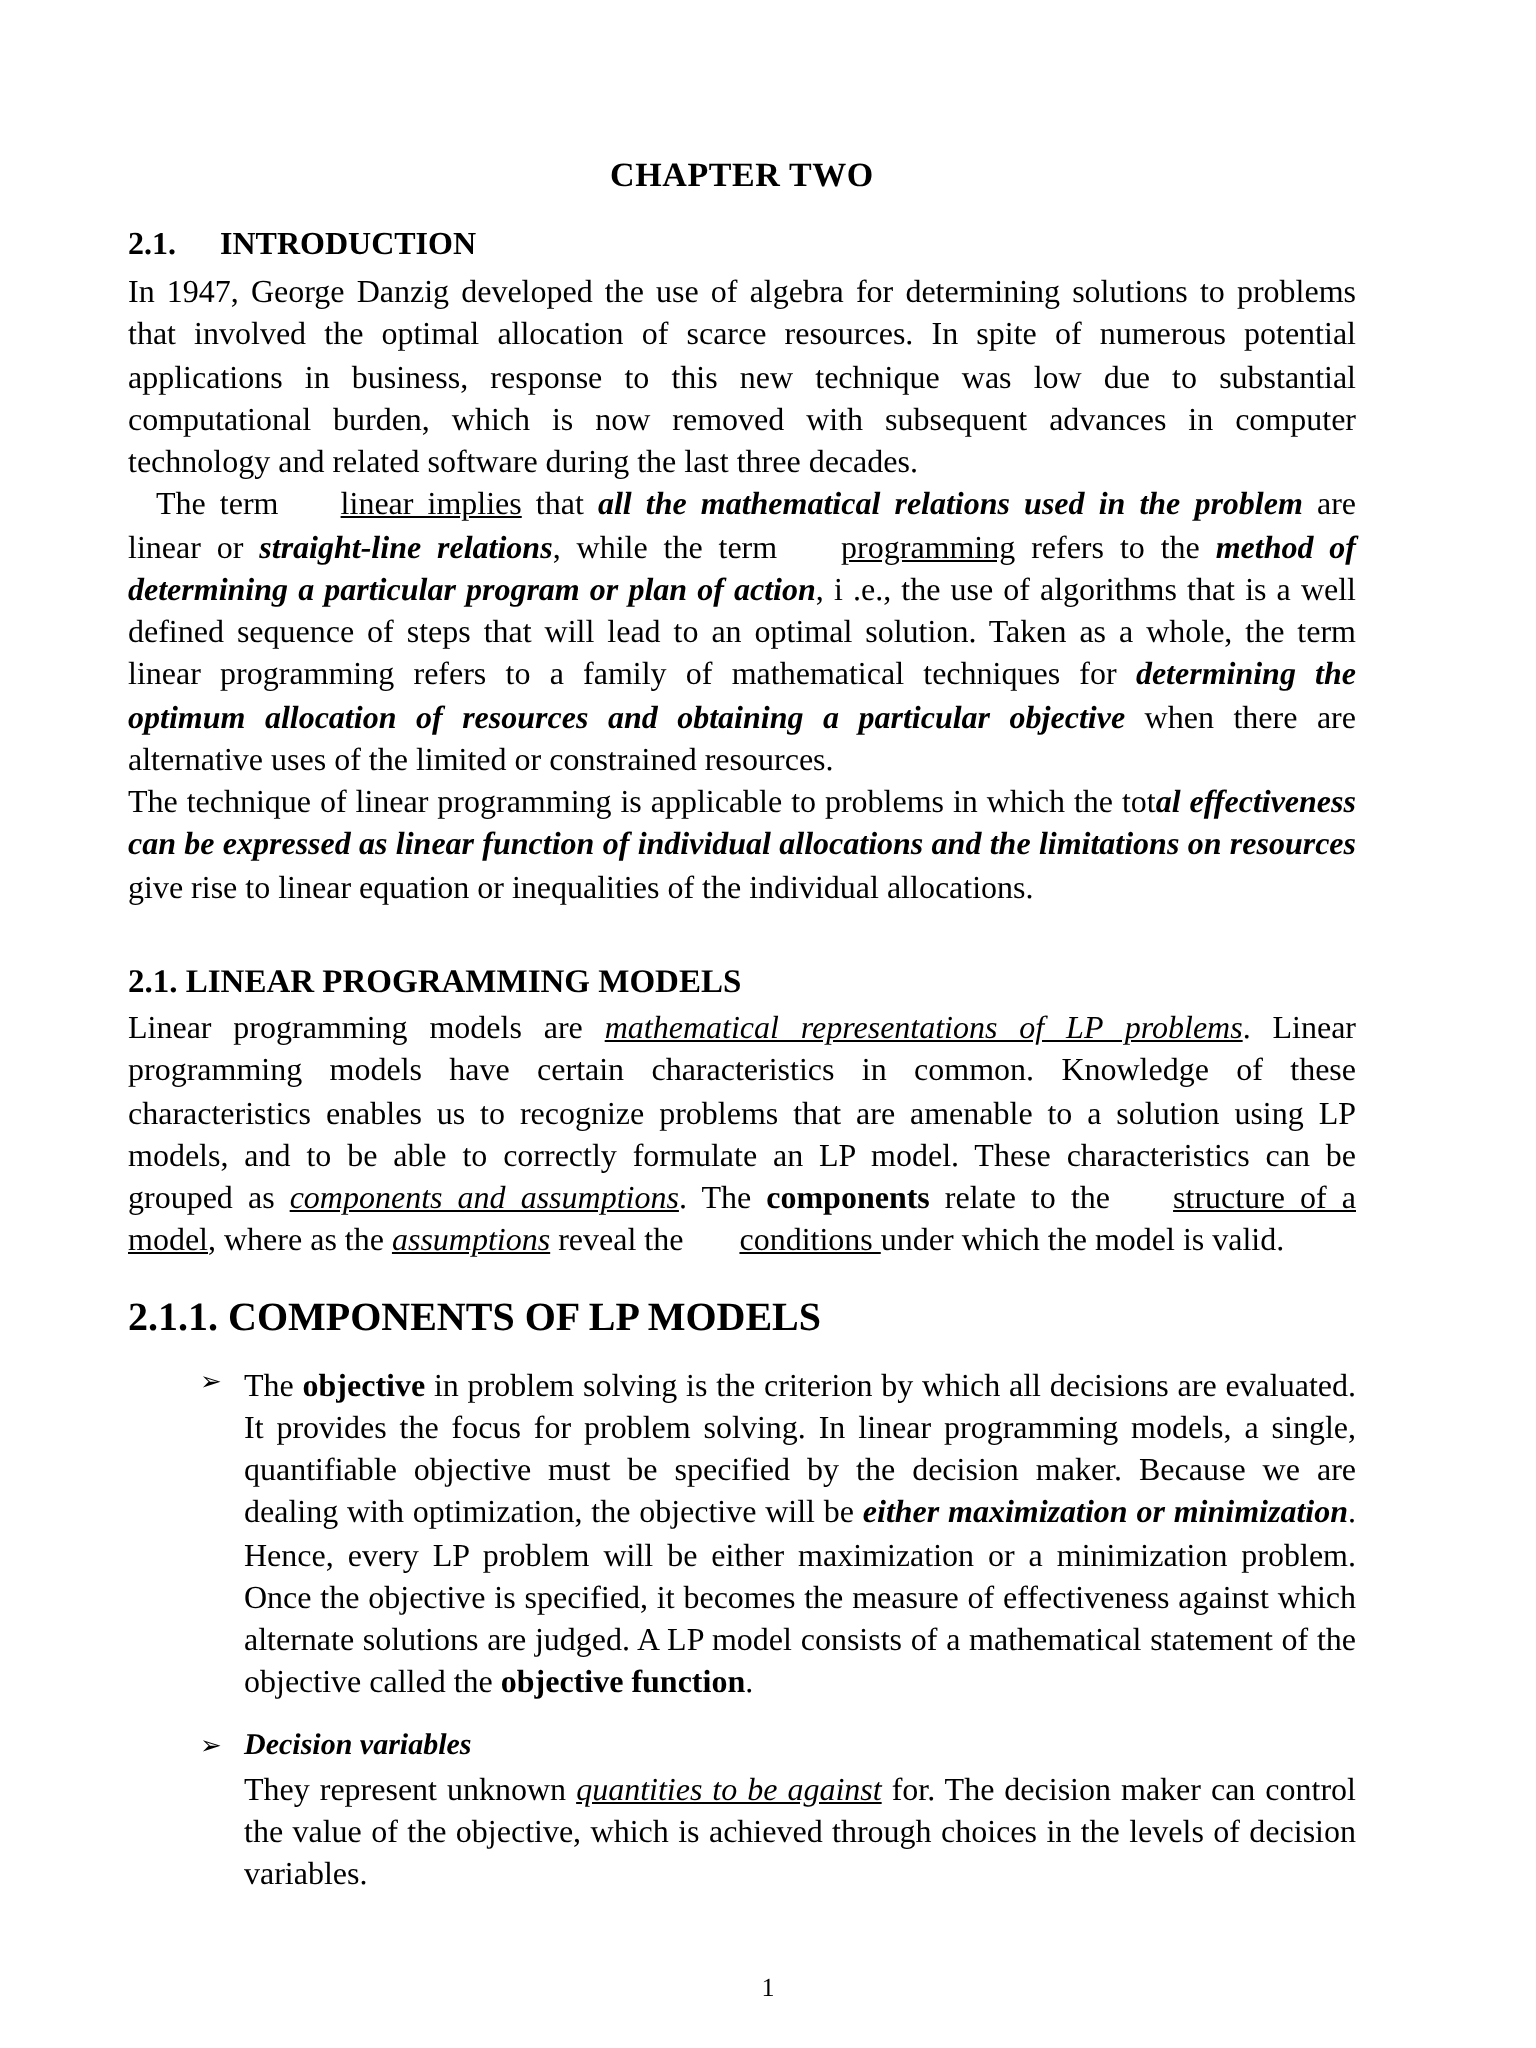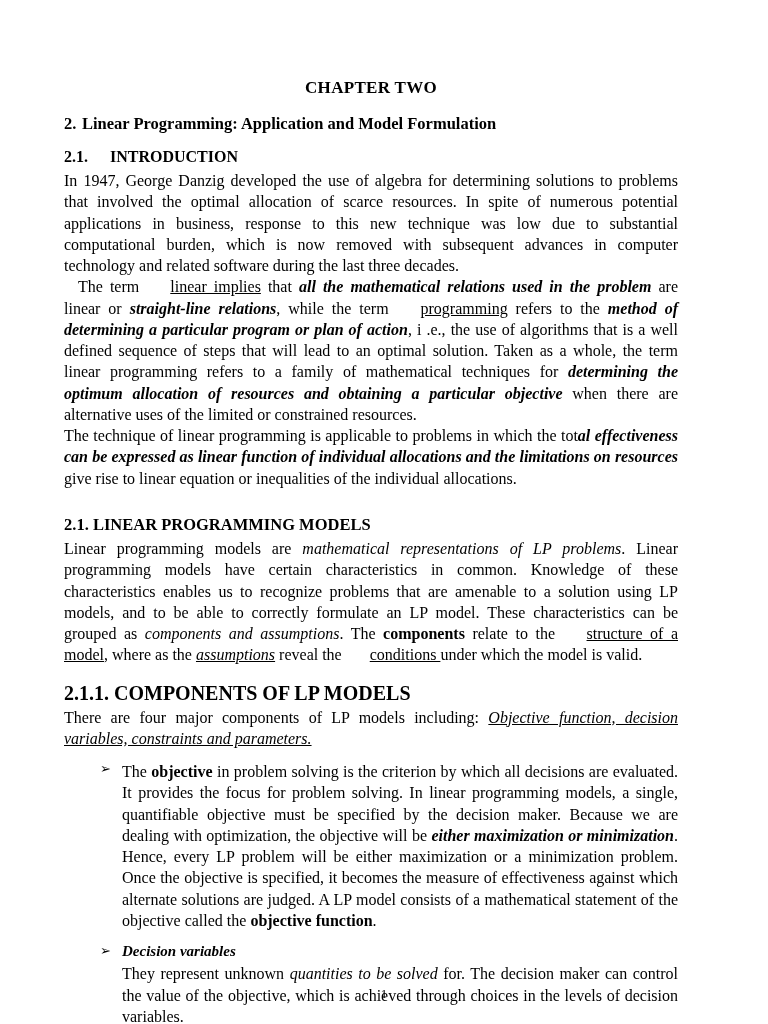--- a/index.html
+++ b/index.html
@@ -78,20 +78,21 @@
     text-decoration: underline;
     margin-left: 24px;
   }
   .biu {
     font-weight: normal;
     font-style: italic;
     text-decoration: underline;
   }
   .iu {
     font-style: italic;
+    text-decoration: underline;
   }
   .bullet-block {
     margin-left: 36px;
     margin-top: 12px;
   }
   .bullet-head {
     font-weight: bold;
     font-style: italic;
     font-size: 15px;
     margin: 0 0 3px 0;
@@ -118,54 +119,50 @@
     font-size: 13px;
   }
 </style>
 </head>
 <body>
 
 <div class="page">
 
   <div class="chapter-title">CHAPTER TWO</div>
 
-  <div class="section-heading">
-    <span class="num">2.</span><span>Linear Programming: Application and Model Formulation</span>
-  </div>
 
   <div class="sub-heading">
     <span class="num">2.1.</span><span>INTRODUCTION</span>
   </div>
 
   <p>In 1947, George Danzig developed the use of algebra for determining solutions to problems that involved the optimal allocation of scarce resources. In spite of numerous potential applications in business, response to this new technique was low due to substantial computational burden, which is now removed with subsequent advances in computer technology and related software during the last three decades.</p>
 
   <p class="indent"><span>The term </span><span class="u">linear implies</span><span> that </span><span class="bi">all the mathematical relations used in the problem</span><span> are linear or </span><span class="bi">straight-line relations</span><span>, while the term </span><span class="u">programming</span><span> refers to the </span><span class="bi">method of determining a particular program or plan of action</span><span>, i .e., the use of algorithms that is a well defined sequence of steps that will lead to an optimal solution. Taken as a whole, the term linear programming refers to a family of mathematical techniques for </span><span class="bi">determining the optimum allocation of resources and obtaining a particular objective</span><span> when there are alternative uses of the limited or constrained resources.</span></p>
 
   <p><span>The technique of linear programming is applicable to problems in which the tot</span><span class="bi">al effectiveness can be expressed as linear function of individual allocations and the limitations on resources</span><span> give rise to linear equation or inequalities of the individual allocations.</span></p>
 
   <div class="heading-2">2.1. LINEAR PROGRAMMING MODELS</div>
 
   <p><span>Linear programming models are </span><span class="iu">mathematical representations of LP problems</span><span>. Linear programming models have certain characteristics in common. Knowledge of these characteristics enables us to recognize problems that are amenable to a solution using LP models, and to be able to correctly formulate an LP model. These characteristics can be grouped as </span><span class="iu">components and assumptions</span><span>. The </span><span class="b">components</span><span> relate to the </span><span class="u">structure of a model</span><span>, where as the </span><span class="biu">assumptions</span><span> reveal the </span><span class="u">conditions </span><span>under which the model is valid.</span></p>
 
   <div class="heading-3">2.1.1. COMPONENTS OF LP MODELS</div>
 
-  <p><span>There are four major components of LP models including: </span><span class="biu">Objective function, decision variables, constraints and parameters.</span></p>
 
   <div class="bullet-block">
     <div class="bullet-head">
       <span class="arrow">➢</span>
     </div>
     <div class="bullet-body">
       <p><span>The </span><span class="b">objective</span><span> in problem solving is the criterion by which all decisions are evaluated. It provides the focus for problem solving. In linear programming models, a single, quantifiable objective must be specified by the decision maker. Because we are dealing with optimization, the objective will be </span><span class="bi">either maximization or minimization</span><span>. Hence, every LP problem will be either maximization or a minimization problem. Once the objective is specified, it becomes the measure of effectiveness against which alternate solutions are judged. A LP model consists of a mathematical statement of the objective called the </span><span class="b">objective function</span><span>.</span></p>
     </div>
   </div>
 
   <div class="bullet-block">
     <div class="bullet-head">
       <span class="arrow">➢</span><span>Decision variables</span>
     </div>
     <div class="bullet-body">
-      <p><span>They represent unknown </span><span class="iu">quantities to be solved</span><span> for. The decision maker can control the value of the objective, which is achieved through choices in the levels of decision variables.</span></p>
+      <p><span>They represent unknown </span><span class="iu">quantities to be against</span><span> for. The decision maker can control the value of the objective, which is achieved through choices in the levels of decision variables.</span></p>
     </div>
   </div>
 
   <div class="page-number">1</div>
 </div>
 
 </body></html>

